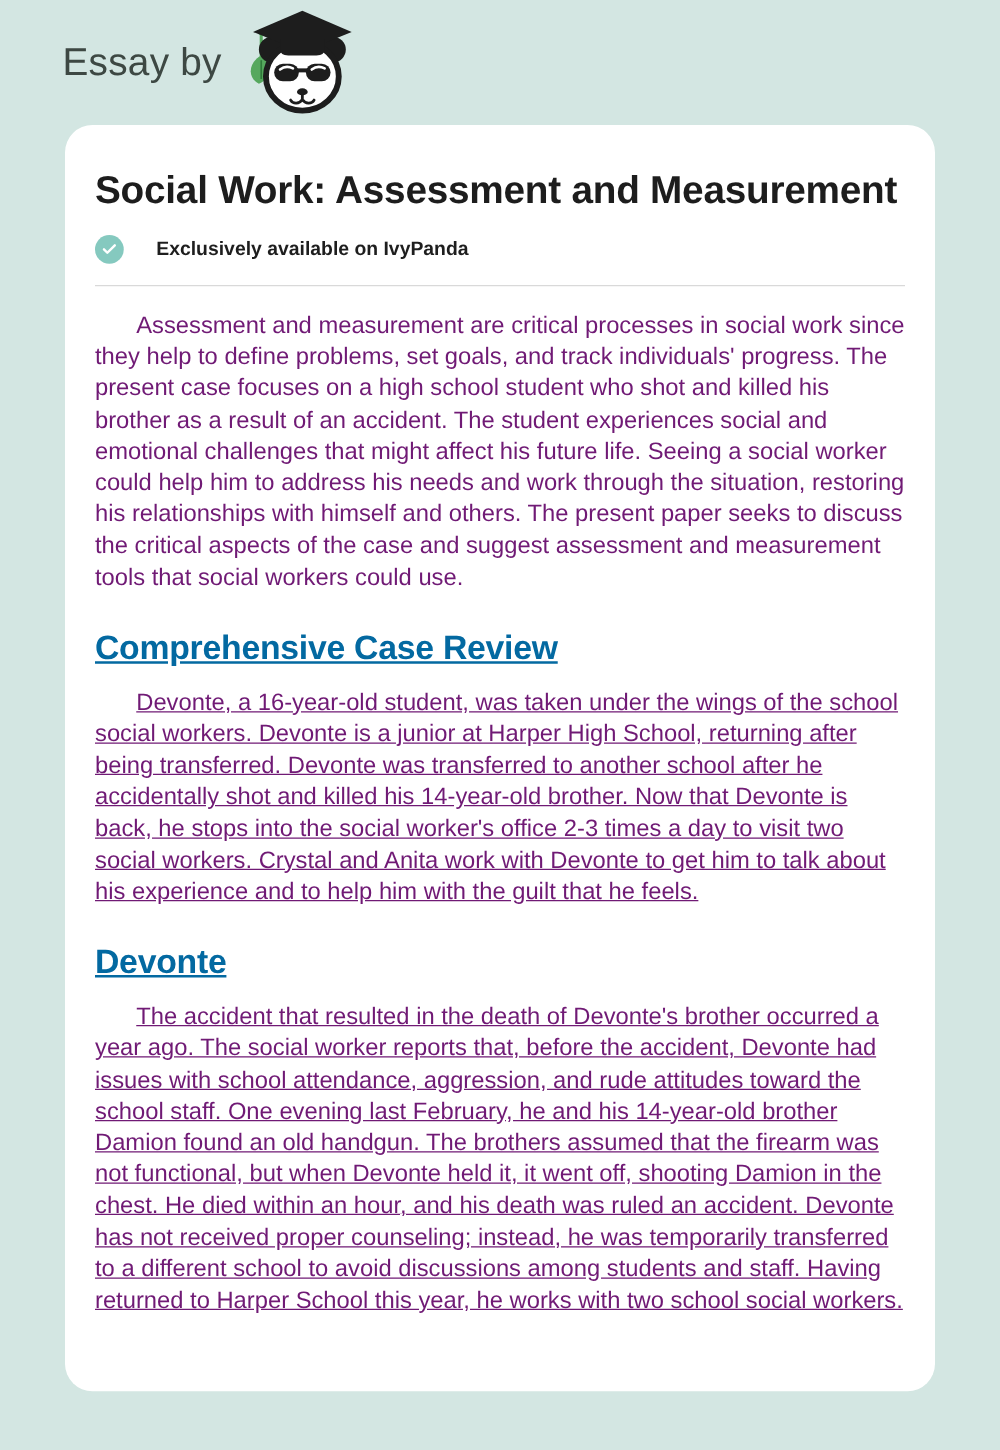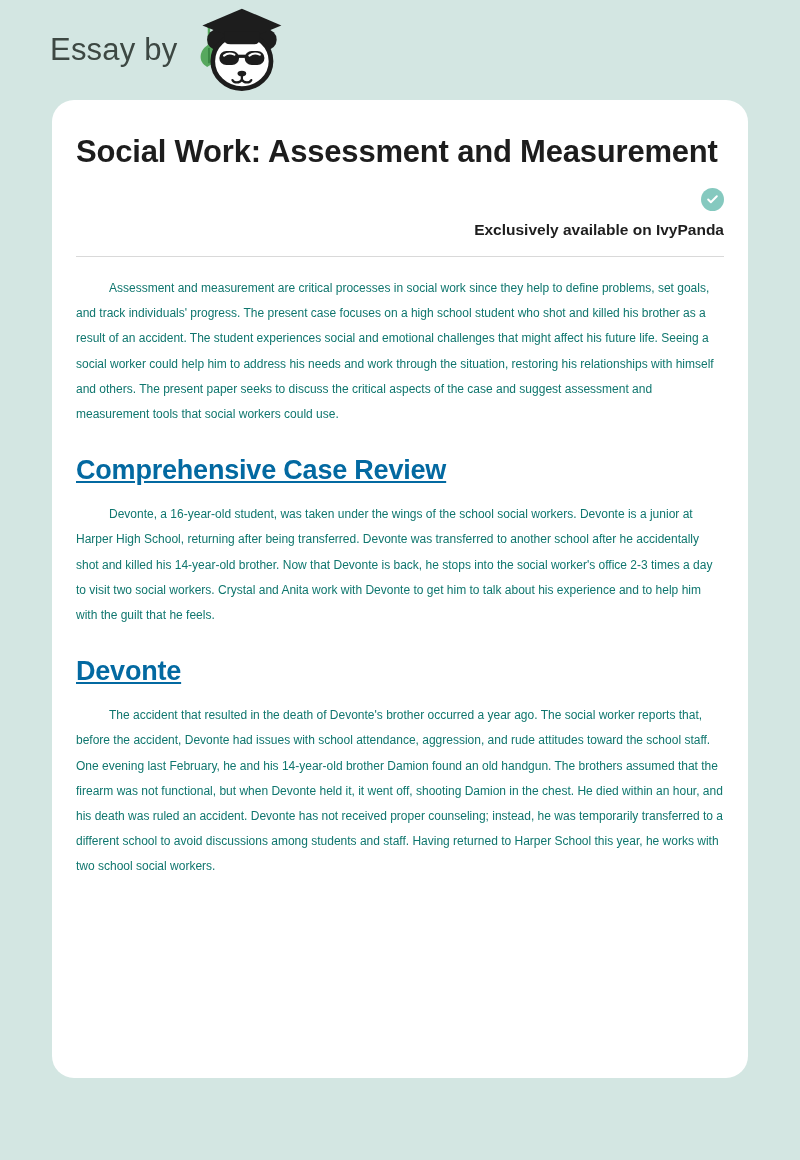--- a/index.html
+++ b/index.html
@@ -62,24 +62,23 @@
   .card h1 {
     font-size: 31px;
     line-height: 43px;
     font-weight: bold;
     color: #1d1d1d;
     margin: 0 0 15px 0;
     letter-spacing: -0.2px;
   }
   .badge-row {
     display: flex;
-    align-items: flex-end;
-    gap: 10px;
+    align-items: center;
+    gap: 26px;
     margin: 0 0 17px 0;
-    flex-direction: column;
   }
   .badge-circle {
     width: 23px;
     height: 23px;
     min-width: 23px;
     border-radius: 50%;
     background: #85c9bf;
     display: flex;
     align-items: center;
     justify-content: center;
@@ -88,28 +87,29 @@
     font-size: 15.5px;
     font-weight: bold;
     color: #1e1e1e;
   }
   .divider {
     border: none;
     border-top: 1px solid #d9d9d9;
     margin: 0;
   }
   .card p.body {
-    font-size: 12px;
+    font-size: 19px;
     line-height: 25.2px;
-    color: #0f766e;
+    color: #701a75;
     text-indent: 33px;
     margin: 19px 0 0 0;
   }
   .card p.body.after-h2 {
     margin-top: 14px;
+    text-decoration: underline;
   }
   .card h2 {
     font-size: 27px;
     line-height: 35px;
     font-weight: bold;
     color: #0369a1;
     margin: 26px 0 0 0;
     letter-spacing: -0.2px;
     text-decoration: underline;
   }

